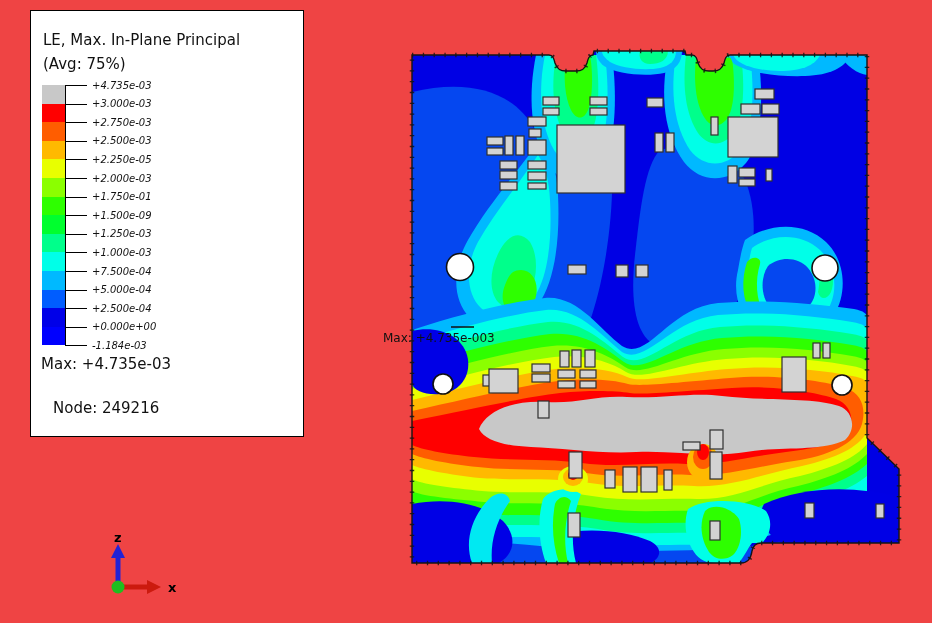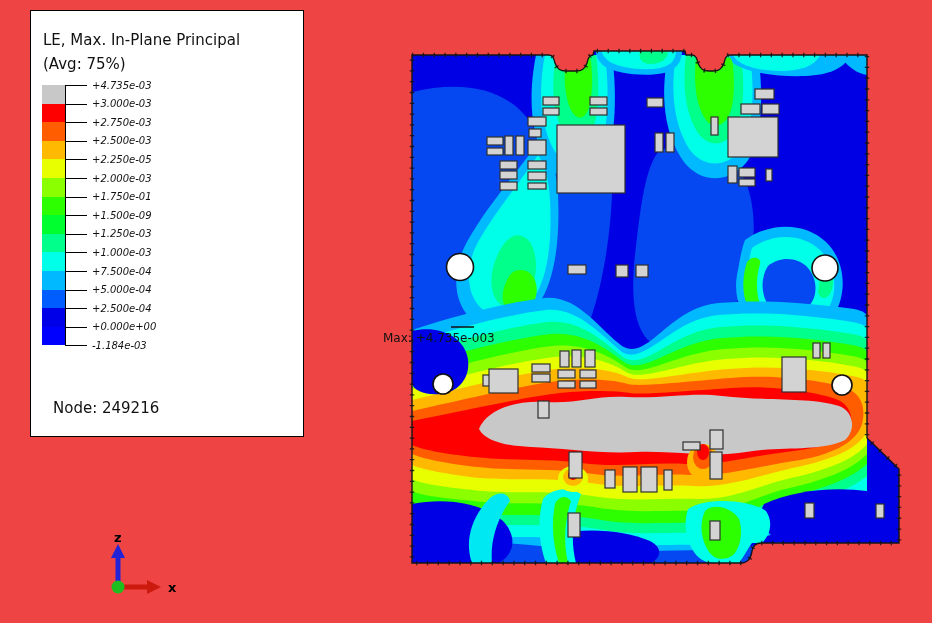--- a/index.html
+++ b/index.html
@@ -227,20 +227,21 @@
         <div class="lbl" style="top: 176.5px;">+7.500e-04</div>
         <div class="tick" style="top: 204.6px;"></div>
         <div class="lbl" style="top: 195.1px;">+5.000e-04</div>
         <div class="tick" style="top: 223.2px;"></div>
         <div class="lbl" style="top: 213.7px;">+2.500e-04</div>
         <div class="tick" style="top: 241.8px;"></div>
         <div class="lbl" style="top: 232.3px;">+0.000e+00</div>
         <div class="tick" style="top: 260.4px;"></div>
         <div class="lbl" style="top: 250.9px;">-1.184e-03</div>
       </div>
+    <div class="lg-max">Max: +4.735e-03</div>
     <div class="lg-node">Node: 249216</div>
   </div>
 
   <div id="max-annot">Max: +4.735e-003</div>
 
   <svg id="triad" width="130" height="100" viewBox="0 0 130 100">
     <line id="zAxisLine" x1="43" y1="75" x2="43" y2="44" stroke-width="5" stroke="#2222D6"></line>
     <polygon id="zAxisHead" points="43,32 36,46 50,46" fill="#2222D6"></polygon>
     <line id="xAxisLine" x1="43" y1="75" x2="74" y2="75" stroke-width="5" stroke="#CC1A0E"></line>
     <polygon id="xAxisHead" points="86,75 72,68 72,82" fill="#CC1A0E"></polygon>

